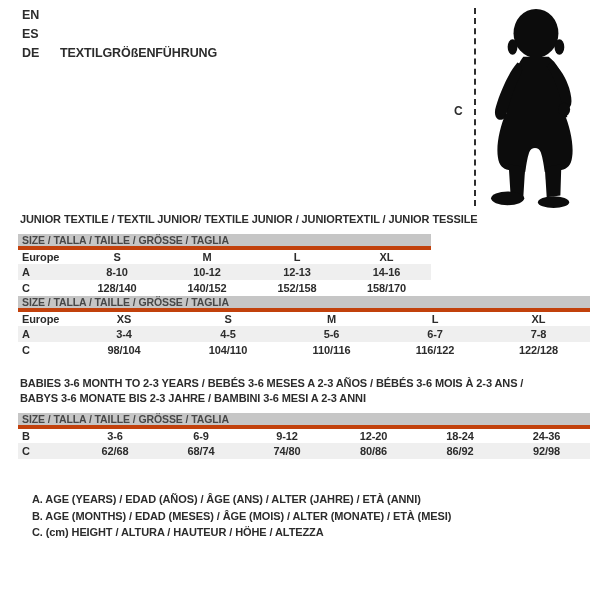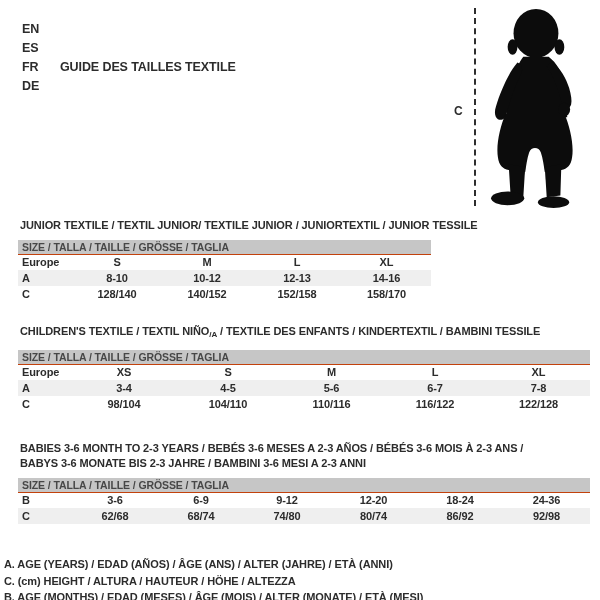--- a/index.html
+++ b/index.html
@@ -7,80 +7,77 @@
   body {
     font-family: "Liberation Sans", sans-serif;
     font-weight: 700;
     color: #2c2c2c;
     letter-spacing: -0.1px;
   }
   .page { position: relative; width: 600px; height: 600px; }
 
   
   .top-row { position: relative; height: 212px; }
-  .lang-block { position: absolute; top: 20px; left: 22px; }
+  .lang-block { position: absolute; top: 6px; left: 22px; }
   .lang-row { display: flex; line-height: 19px; font-size: 12.5px; }
   .lang-code { width: 38px; }
   .lang-label { white-space: nowrap; }
 
   .figure-block { position: absolute; top: 6px; right: 14px; width: 142px; height: 205px; }
   .c-label { position: absolute; left: 10px; top: 98px; font-size: 12px; }
   .dash-line {
     position: absolute; left: 30px; top: 2px; height: 198px; width: 0;
     border-left: 2px dashed #2d2d2d;
   }
   .baby-svg { position: absolute; left: 40px; top: 0; }
 
   
   .tbl-title { margin-left: 20px; font-size: 11px; line-height: 14px; white-space: nowrap; }
   .tbl-title .sub { font-size: 8px; vertical-align: -2px; }
-  .s1 .tbl-title { margin-top: 6px;  margin-bottom: 8px; }
+  .s1 .tbl-title { margin-top: 0;  margin-bottom: 8px; }
   .s2 .tbl-title { margin-top: 22px; margin-bottom: 8px; }
-  .s3 .tbl-title { margin-top: 29px; margin-bottom: 7px; line-height: 15px; }
+  .s3 .tbl-title { margin-top: 18px; margin-bottom: 7px; line-height: 15px; }
 
   table.size-table {
     border-collapse: collapse; table-layout: fixed; margin-left: 18px;
   }
   table.w1 { width: 413px; }
   table.w2 { width: 572px; }
   th.bar {
     background: #c6c6c6; color: #474747; font-size: 10.5px; font-weight: 700;
     text-align: left; height: 14px; padding: 0 0 0 4px;
-    border-bottom: 1px solid #c2410c; white-space: nowrap; overflow: hidden;
+    border-bottom: 4px solid #c2410c; white-space: nowrap; overflow: hidden;
   }
   td {
     height: 16px; font-size: 11px; font-weight: 700; text-align: center;
     padding: 0; white-space: nowrap; margin-top: 42px;
   }
   td.lbl { text-align: left; padding-left: 4px; }
   tbody tr:nth-child(2) td { background: #efefef; }
 
   
-  .legend { margin: 32px 0 0 4px; font-size: 11px; line-height: 16.5px; }
+  .legend { margin: 32px 0 0 32px; font-size: 11px; line-height: 16.5px; }
   .legend div { white-space: nowrap; }
 </style>
 </head>
 <body>
 
 <div class="page">
 
   <div class="top-row">
     <div class="lang-block">
       <div class="lang-row">
         <span class="lang-code">EN</span>
       </div>
       <div class="lang-row">
         <span class="lang-code">ES</span>
       </div>
       <div class="lang-row">
-        <span class="lang-code">FR</span>
-        <span class="lang-label">GUIDE DES TAILLES TEXTILE</span>
-      </div>
-      <div class="lang-row">
         <span class="lang-code">DE</span>
+        <span class="lang-label">TEXTILGRÖßENFÜHRUNG</span>
       </div>
     </div>
 
     <div class="figure-block">
       <span class="c-label">C</span>
       <div class="dash-line"></div>
       <svg class="baby-svg" width="102" height="205" viewBox="0 0 100 210" fill="#0c0c0c" xmlns="http://www.w3.org/2000/svg">
         <ellipse cx="51" cy="28" rx="23" ry="25"></ellipse>
         <ellipse cx="27" cy="42" rx="5" ry="8"></ellipse>
         <ellipse cx="75" cy="42" rx="5" ry="8"></ellipse>
@@ -132,21 +129,20 @@
           <td>128/140</td>
           <td>140/152</td>
           <td>152/158</td>
           <td>158/170</td>
         </tr>
       </tbody>
     </table>
   </section>
 
   <section class="s2">
-    <div class="tbl-title"><span>CHILDREN'S TEXTILE / TEXTIL NIÑO</span><span class="sub">/A</span><span> / TEXTILE DES ENFANTS / KINDERTEXTIL / BAMBINI TESSILE</span></div>
     <table class="size-table w2">
       <colgroup>
           <col style="width:54px">
           <col style="width:104px">
           <col style="width:104px">
           <col style="width:103px">
           <col style="width:104px">
           <col style="width:103px">
         </colgroup>
       <thead>
@@ -211,27 +207,27 @@
           <td>9-12</td>
           <td>12-20</td>
           <td>18-24</td>
           <td>24-36</td>
         </tr>
         <tr>
           <td class="lbl">C</td>
           <td>62/68</td>
           <td>68/74</td>
           <td>74/80</td>
-          <td>80/74</td>
+          <td>80/86</td>
           <td>86/92</td>
           <td>92/98</td>
         </tr>
       </tbody>
     </table>
   </section>
 
   <div class="legend">
     <div>A. AGE (YEARS) / EDAD (AÑOS) / ÂGE (ANS) / ALTER (JAHRE) / ETÀ (ANNI)</div>
+    <div>B. AGE (MONTHS) / EDAD (MESES) / ÂGE (MOIS) / ALTER (MONATE) / ETÀ (MESI)</div>
     <div>C. (cm) HEIGHT / ALTURA / HAUTEUR / HÖHE / ALTEZZA</div>
-    <div>B. AGE (MONTHS) / EDAD (MESES) / ÂGE (MOIS) / ALTER (MONATE) / ETÀ (MESI)</div>
   </div>
 
 </div>
 
 </body></html>

